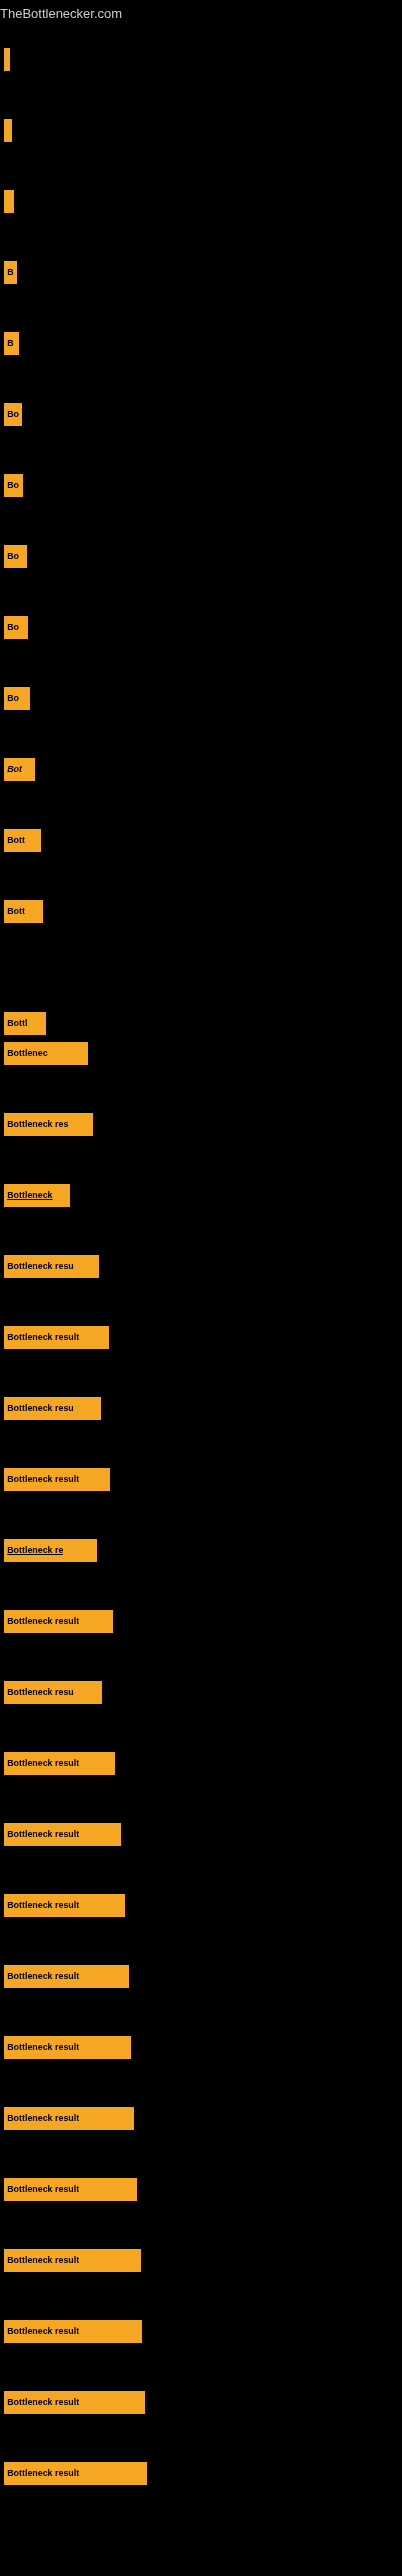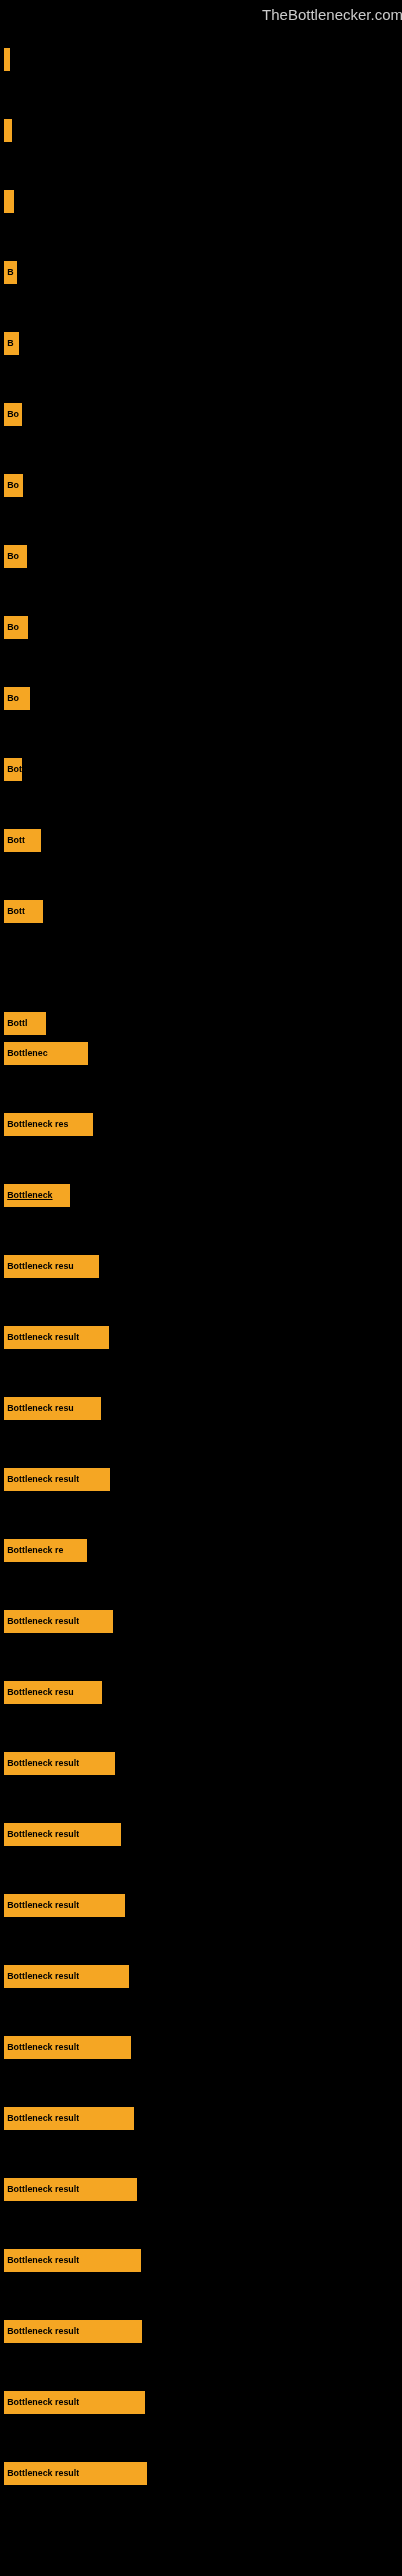--- a/index.html
+++ b/index.html
@@ -10,23 +10,23 @@
 
     body {
       background-color: #000;
       width: 403px;
       min-height: 2576px;
       font-family: Arial, sans-serif;
       position: relative;
     }
 
     .site-title {
-      text-align: right;
+      text-align: left;
       color: #ccc;
-      font-size: 15px;
+      font-size: 13px;
       padding: 6.4px 0;
       position: absolute;
       top: 0;
       left: 0;
       right: 0;
     }
 
     .bars-container {
       position: absolute;
       top: 24px;
@@ -112,21 +112,21 @@
       <div class="bar" style="width: 24px;">
         <span class="bar-label">Bo</span>
       </div>
     </div>
     <div class="bar-row">
       <div class="bar" style="width: 26px;">
         <span class="bar-label">Bo</span>
       </div>
     </div>
     <div class="bar-row">
-      <div class="bar" style="width: 18px;">
+      <div class="bar" style="width: 31px; font-style: italic;">
         <span class="bar-label">Bot</span>
       </div>
     </div>
     <div class="bar-row">
       <div class="bar" style="width: 37px;">
         <span class="bar-label">Bott</span>
       </div>
     </div>
     <div class="bar-row">
       <div class="bar" style="width: 39px;">
@@ -167,21 +167,21 @@
       <div class="bar" style="width: 97px;">
         <span class="bar-label">Bottleneck resu</span>
       </div>
     </div>
     <div class="bar-row">
       <div class="bar" style="width: 106px;">
         <span class="bar-label">Bottleneck result</span>
       </div>
     </div>
     <div class="bar-row">
-      <div class="bar" style="width: 83px;">
+      <div class="bar" style="width: 93px; text-decoration: underline;">
         <span class="bar-label">Bottleneck re</span>
       </div>
     </div>
     <div class="bar-row">
       <div class="bar" style="width: 109px;">
         <span class="bar-label">Bottleneck result</span>
       </div>
     </div>
     <div class="bar-row">
       <div class="bar" style="width: 98px;">

